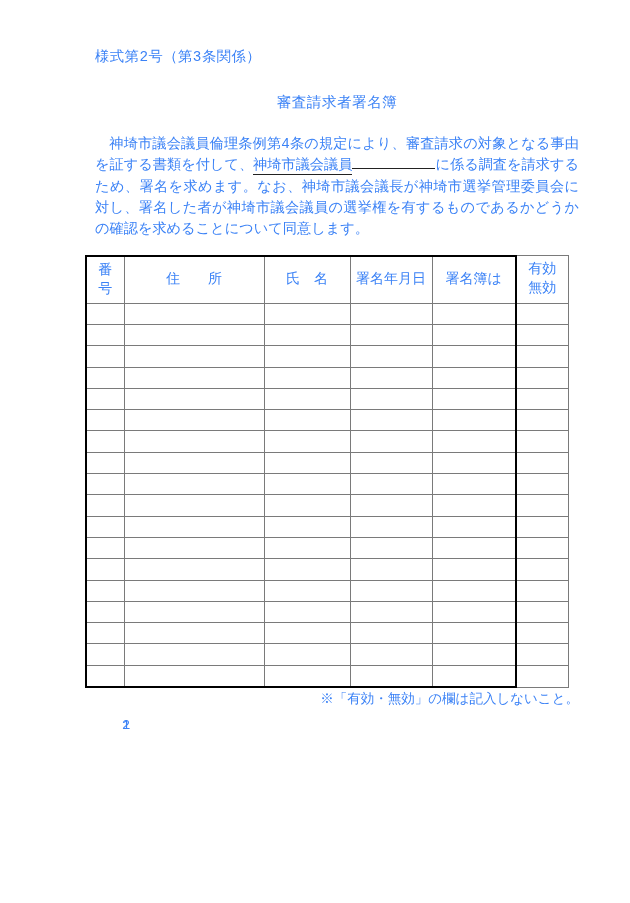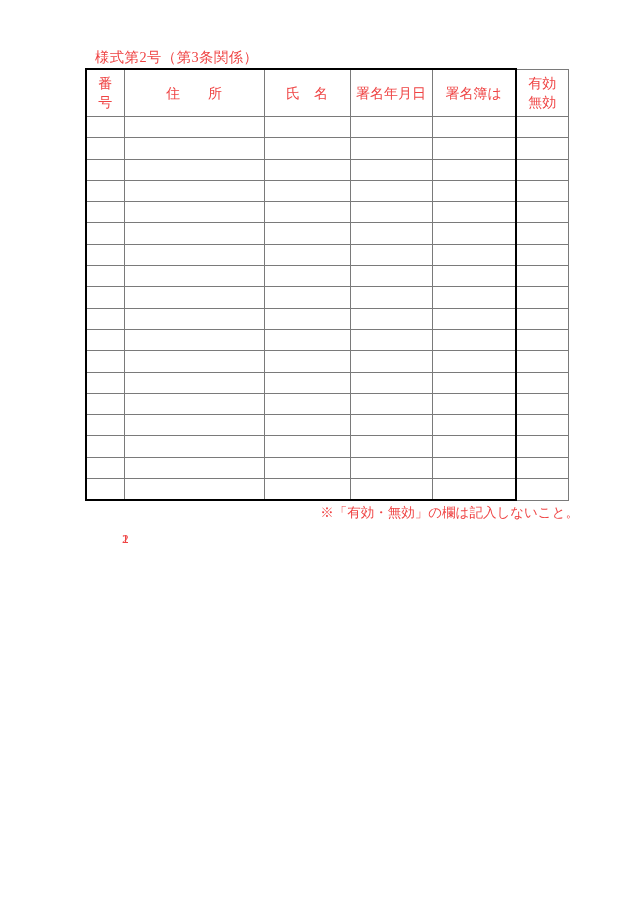--- a/index.html
+++ b/index.html
@@ -1,22 +1,22 @@
 <!DOCTYPE html>
 <html lang="ja"><head>
 <meta charset="utf-8">
 <style>
   html, body { margin: 0; padding: 0; background: #fff; }
   .page {
     position: relative;
     width: 630px;
     height: 903px;
     background: #ffffff;
-    color: #ef4444;
-    font-family: Liberation Serif, serif;
+    color: #3b82f6;
+    font-family: Liberation Mono, monospace;
     overflow: hidden;
     box-sizing: border-box;
     padding-top: 49px;
   }
   .text-col {            
     margin-left: 95px;
     width: 484px;
   }
   .form-number {
     font-size: 14.3px;
@@ -102,21 +102,23 @@
   }
 </style>
 </head>
 <body>
 
 <div class="page">
 
   <div class="text-col">
     <div class="form-number">様式第2号（第3条関係）</div>
 
-
+    <div class="doc-title">審査請求者署名簿</div>
+
+    <p class="intro"><span>　神埼市議会議員倫理条例第4条の規定により、審査請求の対象となる事由を証する書類を付して、</span><span class="u-seg">神埼市議会議員</span><span class="u-blank"></span><span>に係る調査を請求するため、署名を求めます。なお、神埼市議会議長が神埼市選挙管理委員会に対し、署名した者が神埼市議会議員の選挙権を有するものであるかどうかの確認を求めることについて同意します。</span></p>
   </div>
 
   <div class="sig-table-wrap">
     <table class="sig-table">
       <colgroup>
         <col class="c-num">
           <col class="c-addr">
           <col class="c-name">
         <col class="c-birth">
           <col class="c-sign">

